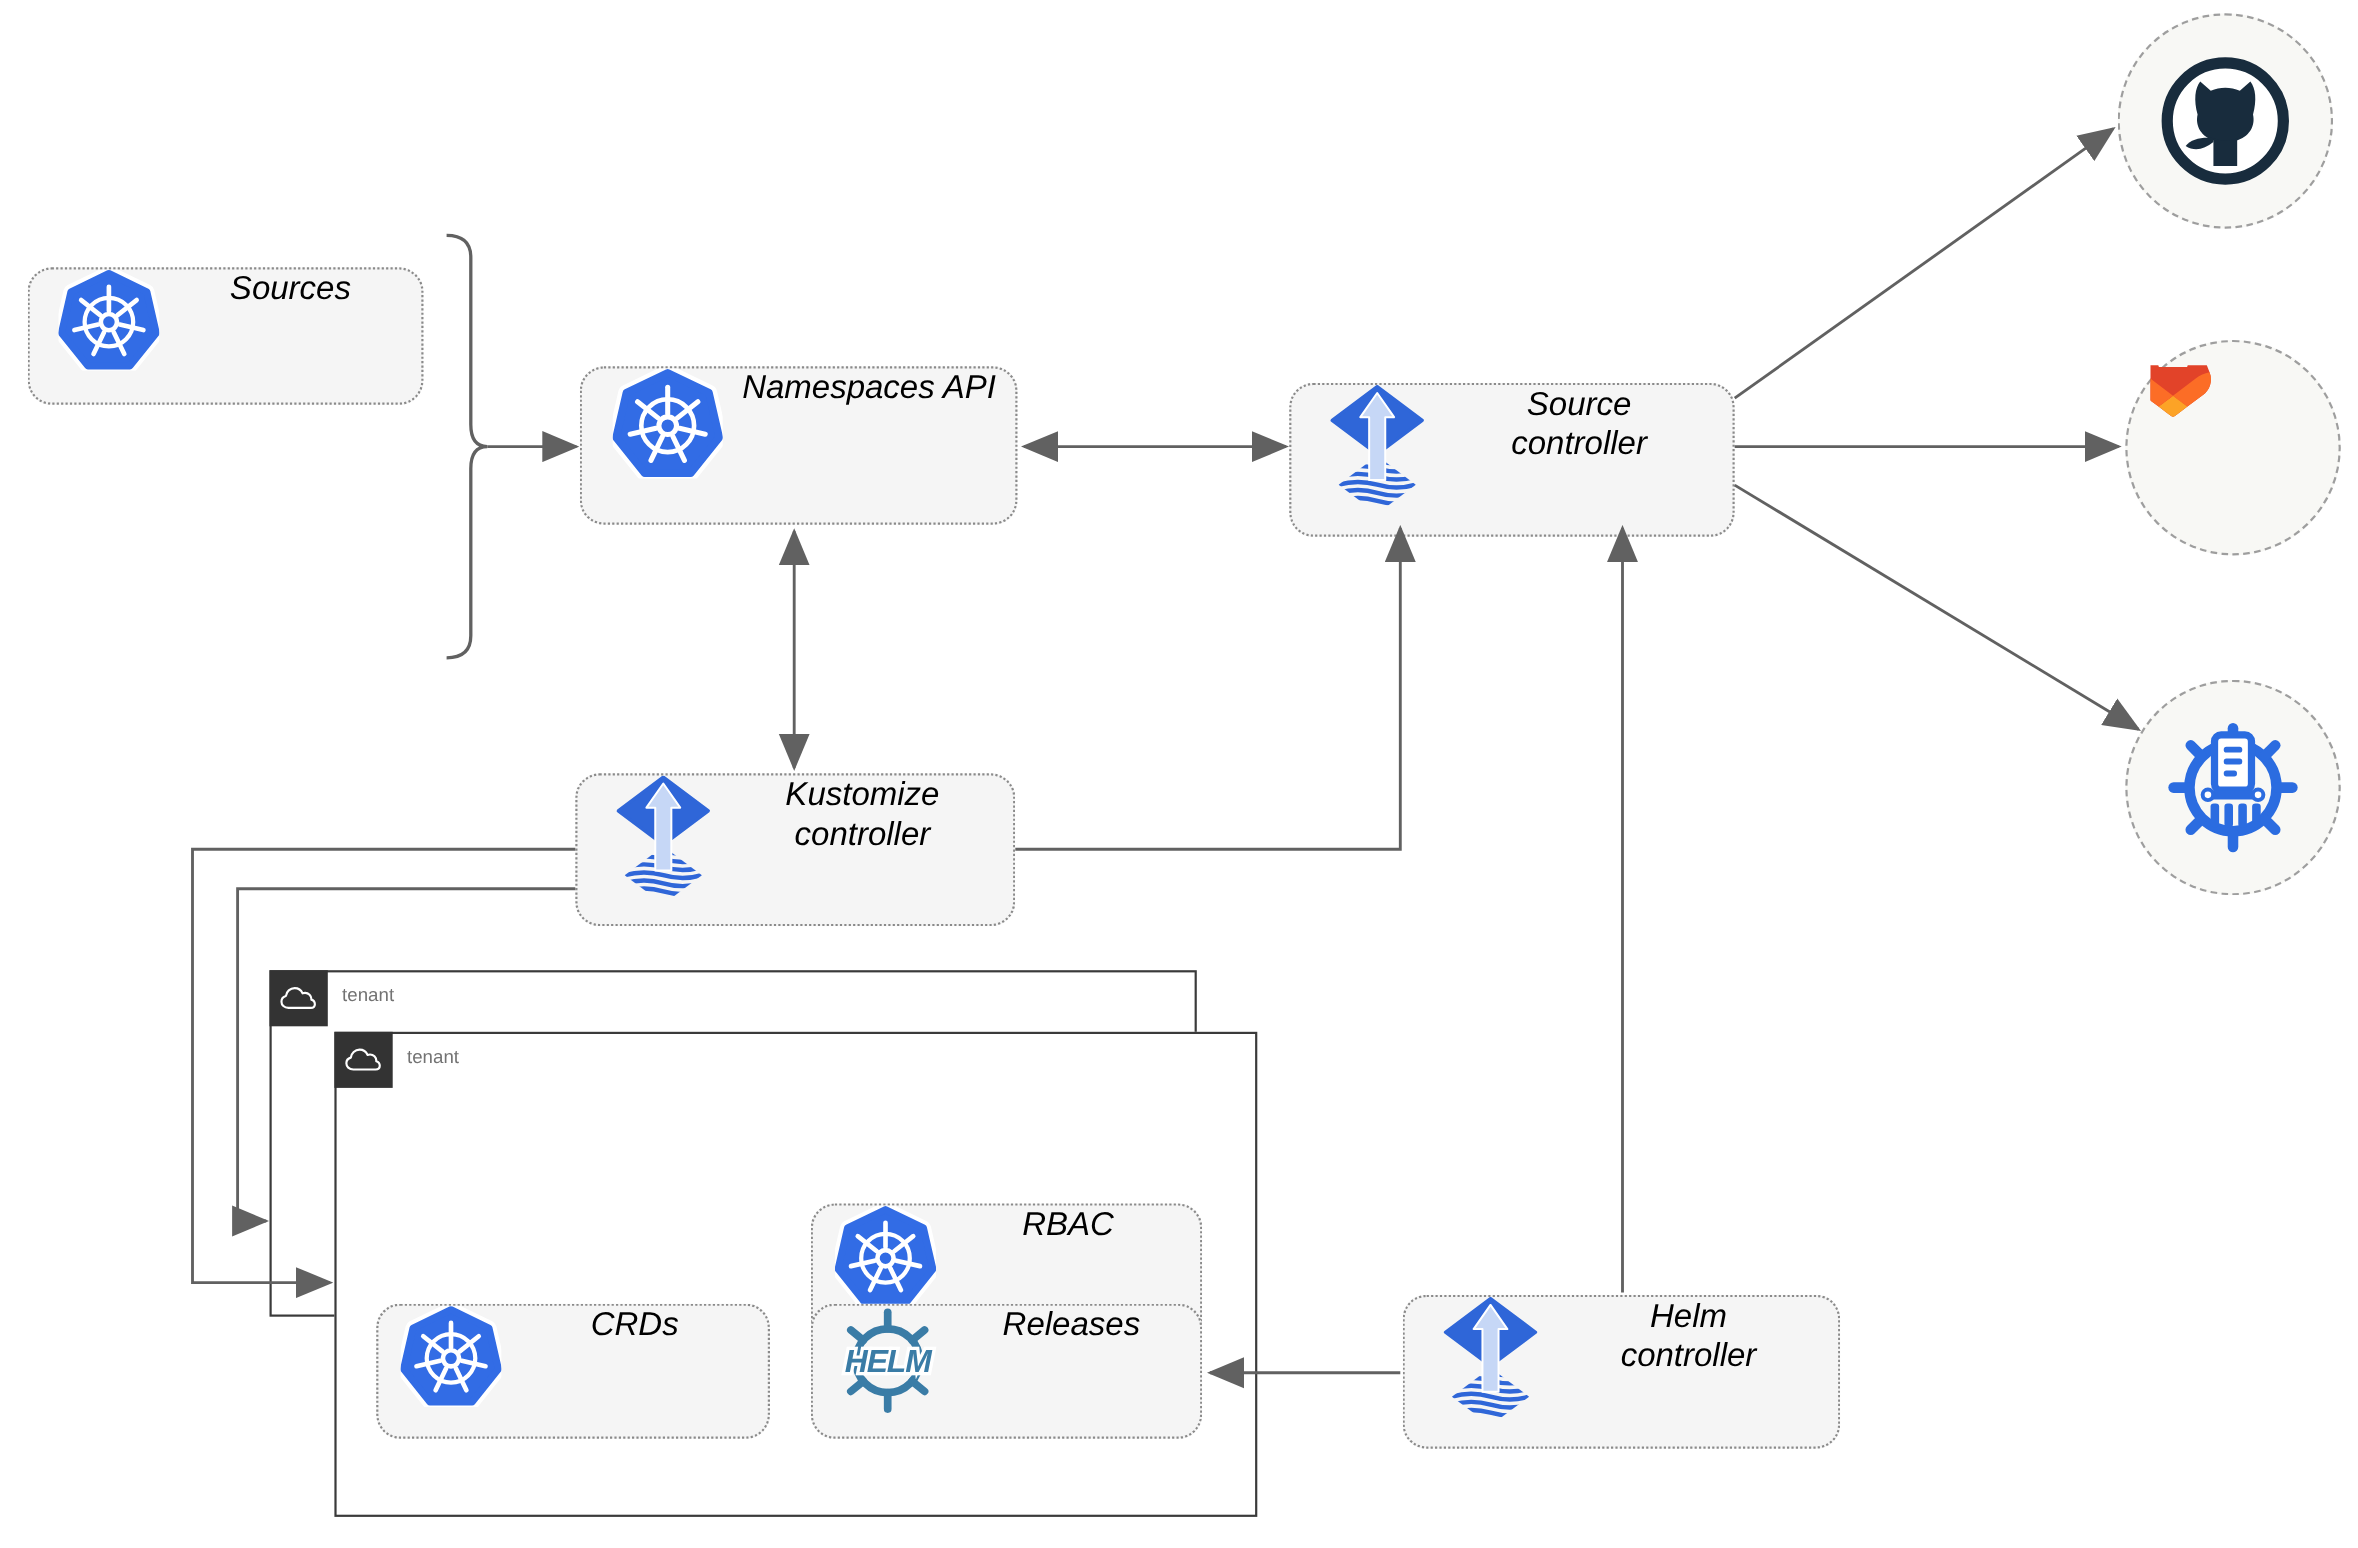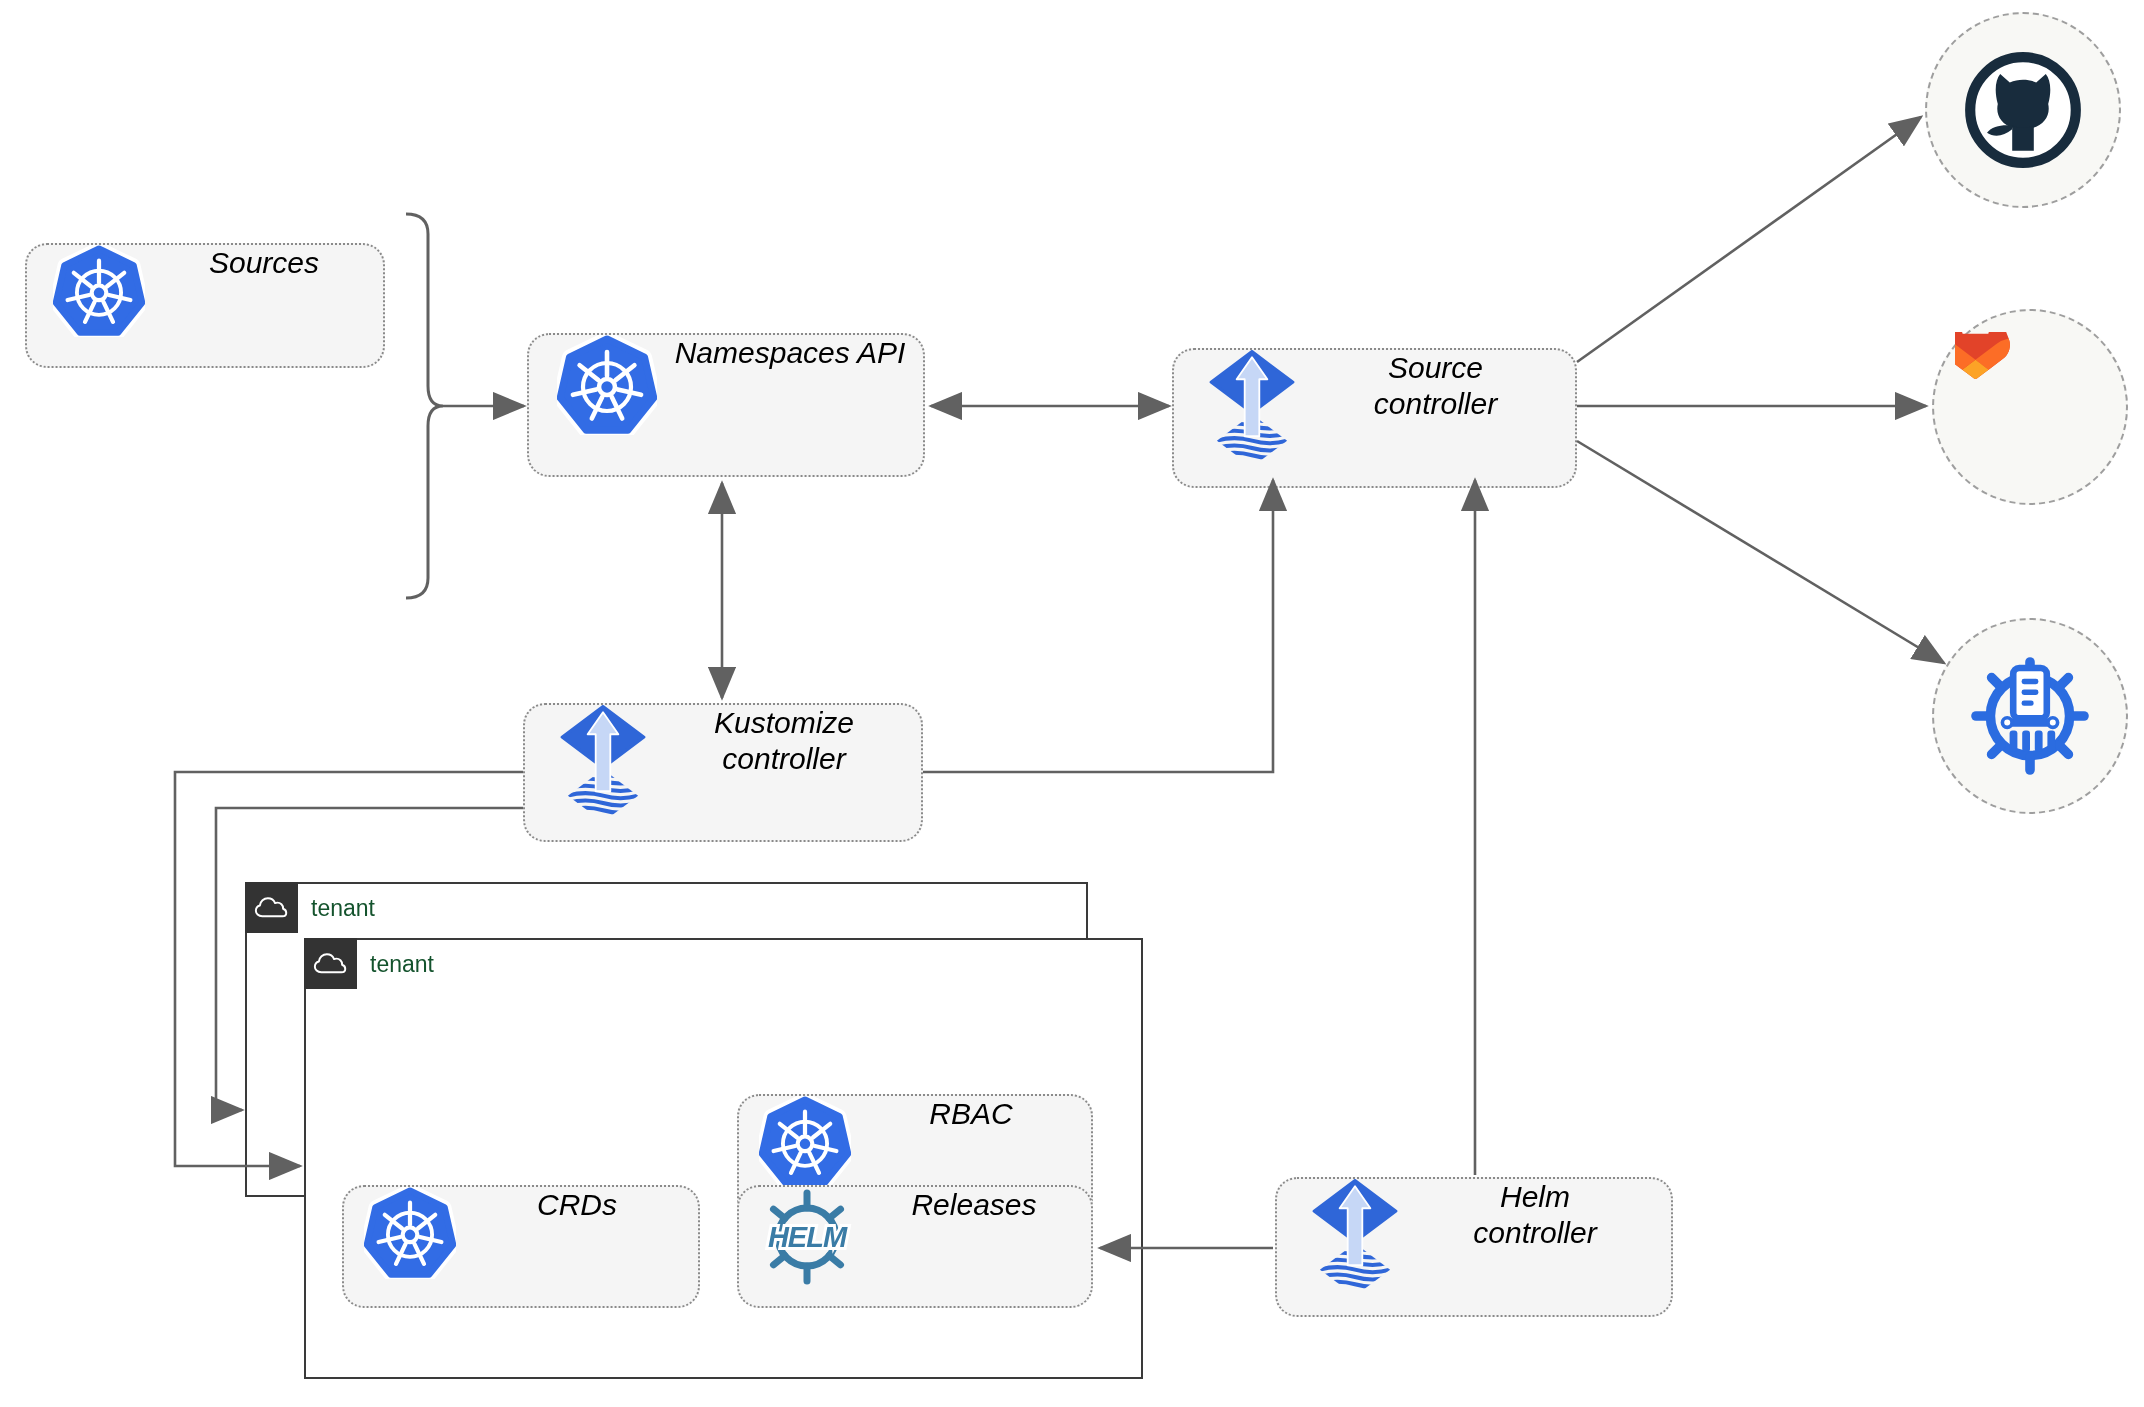--- a/index.html
+++ b/index.html
@@ -20,21 +20,21 @@
 
   
   .tenant{
     position:absolute;box-sizing:border-box;background:#ffffff;border:2px solid #3a3a3a;
   }
   .tenant .tab{
     position:absolute;left:-2px;top:-2px;width:53px;height:51px;background:#333333;
     display:flex;align-items:center;justify-content:center;
   }
   .tenant .tlabel{
-    position:absolute;left:64px;top:11px;font-size:23px;color:#14532d;
+    position:absolute;left:64px;top:11px;font-size:17px;color:#737373;
   }
 
   
   .remote{
     position:absolute;box-sizing:border-box;border:2px dashed #9e9e9e;border-radius:50%;
     background:#f8f8f5;display:flex;align-items:center;justify-content:center;
   }
 
   #connectors{position:absolute;left:0;top:0;z-index:10;pointer-events:none;}
   #symdefs{position:absolute;width:0;height:0;overflow:hidden;}

